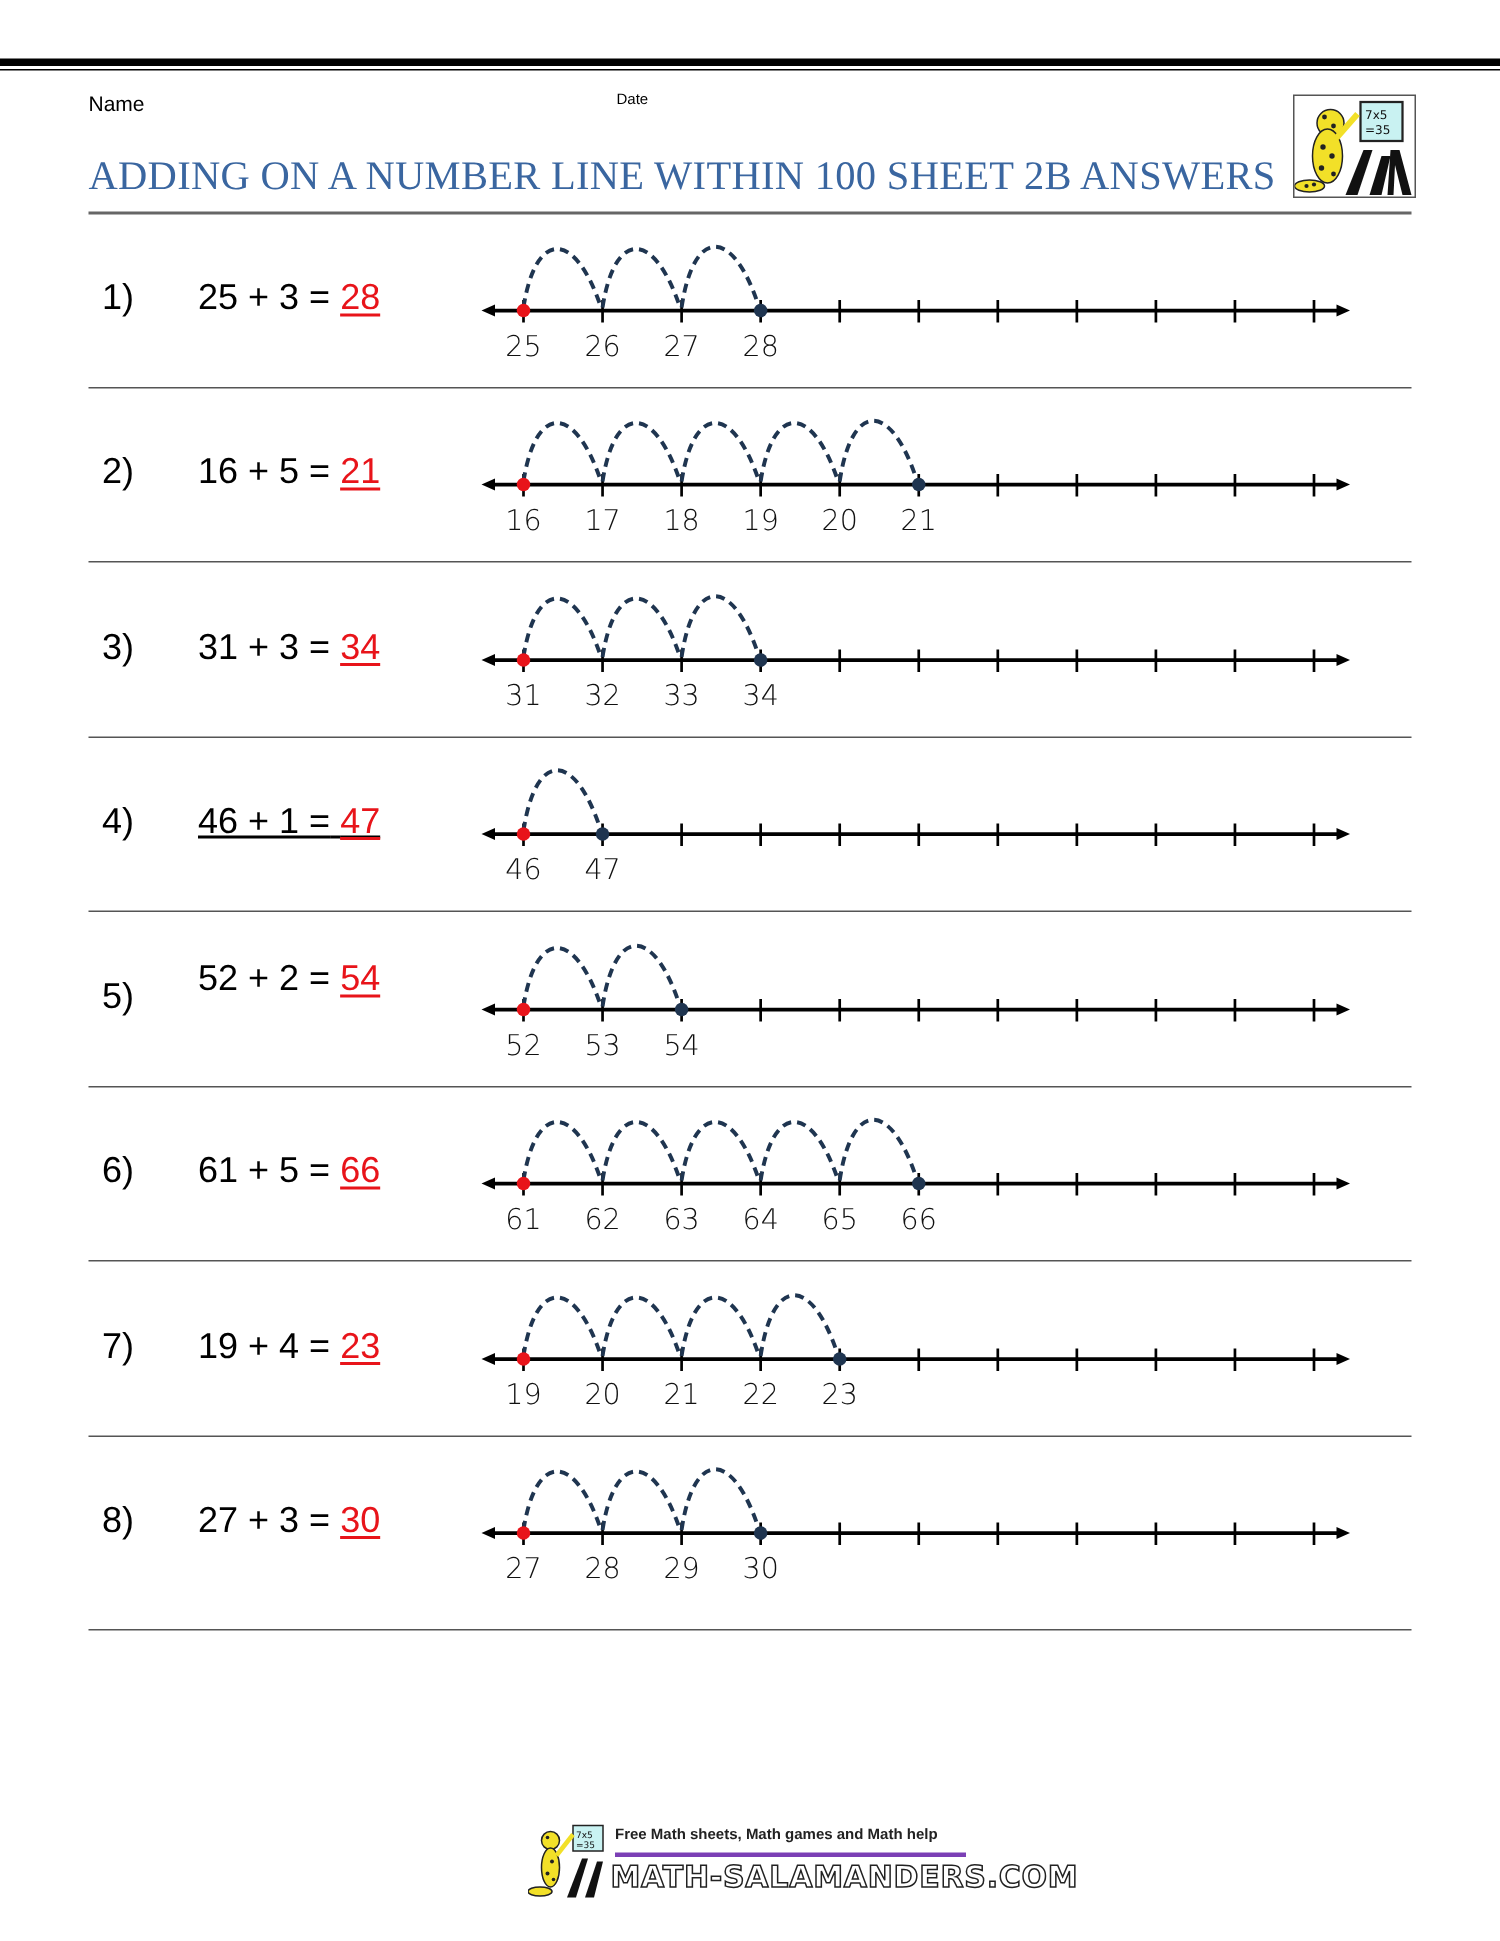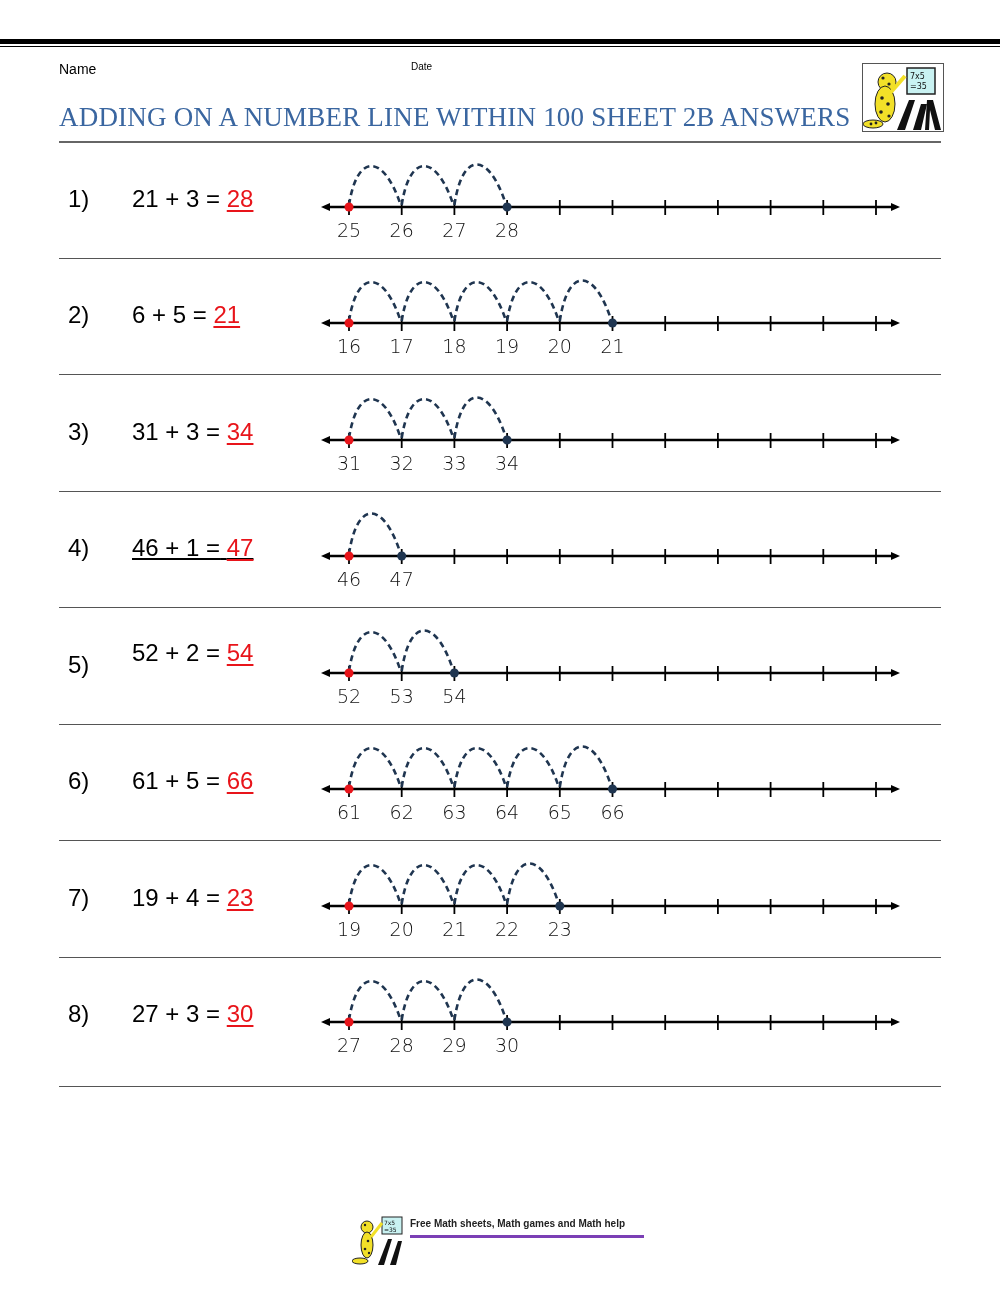--- a/index.html
+++ b/index.html
@@ -71,21 +71,21 @@
     <circle cx="8" cy="60" r="1.4" fill="#222"></circle>
       <circle cx="13" cy="59" r="1.4" fill="#222"></circle>
   </svg>
 </div>
 
 <div class="title-rule"></div>
 
 <div id="rows">
     <div class="row" style="top: 142px;">
       <div class="q-num" style="top: 43px;">1)</div>
-      <div class="q-expr" style="top: 43px;"><span>21 + 3 =</span> <span class="q-ans">28</span></div>
+      <div class="q-expr" style="top: 43px;"><span>25 + 3 =</span> <span class="q-ans">28</span></div>
       <svg class="nl-svg" width="620" height="116" viewBox="0 0 620 116" style="top: 0px;">
         <line x1="26" y1="65" x2="592" y2="65" stroke="#000" stroke-width="2.5"></line>
         <polygon points="21,65 30,61 30,69" fill="#000"></polygon>
         <polygon points="600,65 591,61 591,69" fill="#000"></polygon>
         <line x1="49" x2="49" y1="58" y2="73" stroke="#000" stroke-width="1.8"></line>
         <line x1="101.7" x2="101.7" y1="58" y2="73" stroke="#000" stroke-width="1.8"></line>
         <line x1="154.4" x2="154.4" y1="58" y2="73" stroke="#000" stroke-width="1.8"></line>
         <line x1="207.10000000000002" x2="207.10000000000002" y1="58" y2="73" stroke="#000" stroke-width="1.8"></line>
         <line x1="259.8" x2="259.8" y1="58" y2="73" stroke="#000" stroke-width="1.8"></line>
         <line x1="312.5" x2="312.5" y1="58" y2="73" stroke="#000" stroke-width="1.8"></line>
@@ -101,21 +101,21 @@
         <circle cx="207.10000000000002" cy="65" r="4.5" fill="#1f3550"></circle>
         <text x="49" y="95" text-anchor="middle" class="tick-label">25</text>
         <text x="101.7" y="95" text-anchor="middle" class="tick-label">26</text>
         <text x="154.4" y="95" text-anchor="middle" class="tick-label">27</text>
         <text x="207.10000000000002" y="95" text-anchor="middle" class="tick-label">28</text>
       </svg>
     </div>
     <div class="row-sep" style="top: 258px;"></div>
     <div class="row" style="top: 258px;">
       <div class="q-num" style="top: 43px;">2)</div>
-      <div class="q-expr" style="top: 43px;"><span>6 + 5 =</span> <span class="q-ans">21</span></div>
+      <div class="q-expr" style="top: 43px;"><span>16 + 5 =</span> <span class="q-ans">21</span></div>
       <svg class="nl-svg" width="620" height="116" viewBox="0 0 620 116" style="top: 0px;">
         <line x1="26" y1="65" x2="592" y2="65" stroke="#000" stroke-width="2.5"></line>
         <polygon points="21,65 30,61 30,69" fill="#000"></polygon>
         <polygon points="600,65 591,61 591,69" fill="#000"></polygon>
         <line x1="49" x2="49" y1="58" y2="73" stroke="#000" stroke-width="1.8"></line>
         <line x1="101.7" x2="101.7" y1="58" y2="73" stroke="#000" stroke-width="1.8"></line>
         <line x1="154.4" x2="154.4" y1="58" y2="73" stroke="#000" stroke-width="1.8"></line>
         <line x1="207.10000000000002" x2="207.10000000000002" y1="58" y2="73" stroke="#000" stroke-width="1.8"></line>
         <line x1="259.8" x2="259.8" y1="58" y2="73" stroke="#000" stroke-width="1.8"></line>
         <line x1="312.5" x2="312.5" y1="58" y2="73" stroke="#000" stroke-width="1.8"></line>
@@ -333,13 +333,14 @@
     <ellipse cx="8" cy="46" rx="8" ry="3" fill="#f2e028" stroke="#222" stroke-width="1"></ellipse>
     <polygon points="26,50 36,24 40,24 32,50" fill="#111"></polygon>
     <polygon points="38,50 46,26 50,26 44,50" fill="#111"></polygon>
     <circle cx="13" cy="10" r="1.2" fill="#222"></circle>
       <circle cx="16" cy="26" r="1.3" fill="#222"></circle>
     <circle cx="13" cy="34" r="1.3" fill="#222"></circle>
       <circle cx="17" cy="38" r="1.2" fill="#222"></circle>
   </svg>
   <div class="footer-tag">Free Math sheets, Math games and Math help</div>
   <div class="footer-bar"></div>
+  <div class="footer-site">MATH-SALAMANDERS.COM</div>
 </div>
 
 </body></html>

